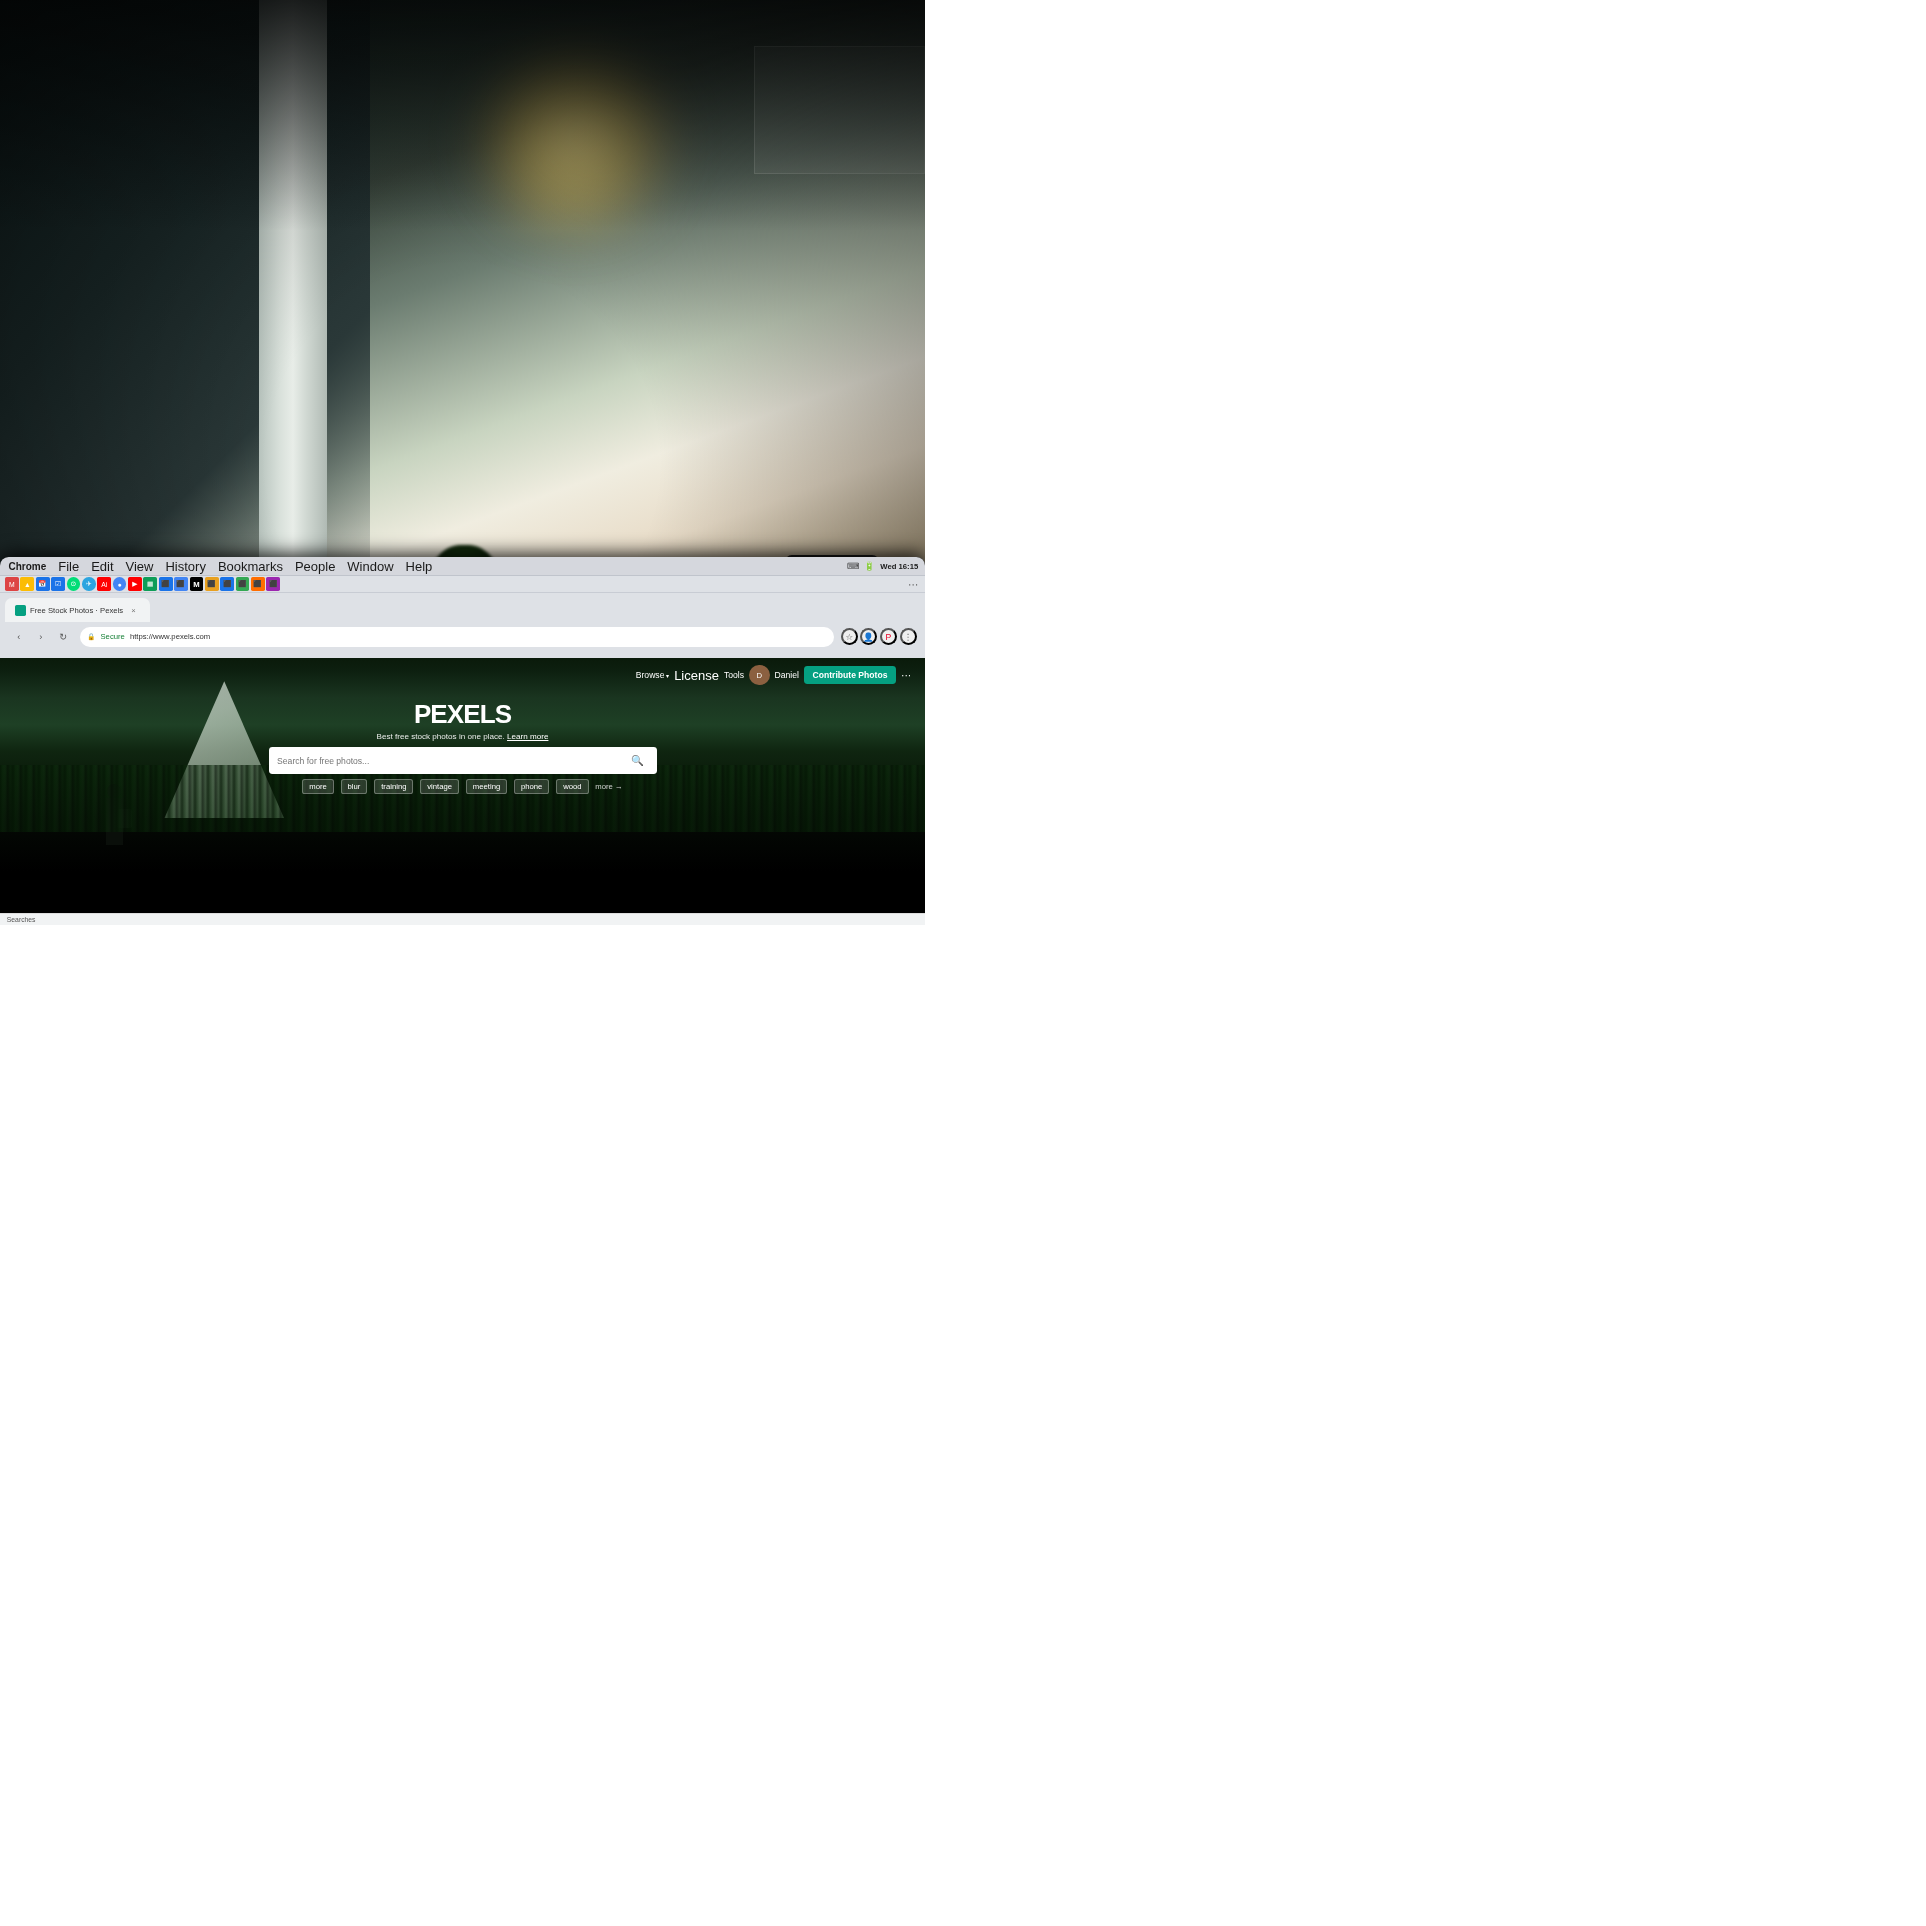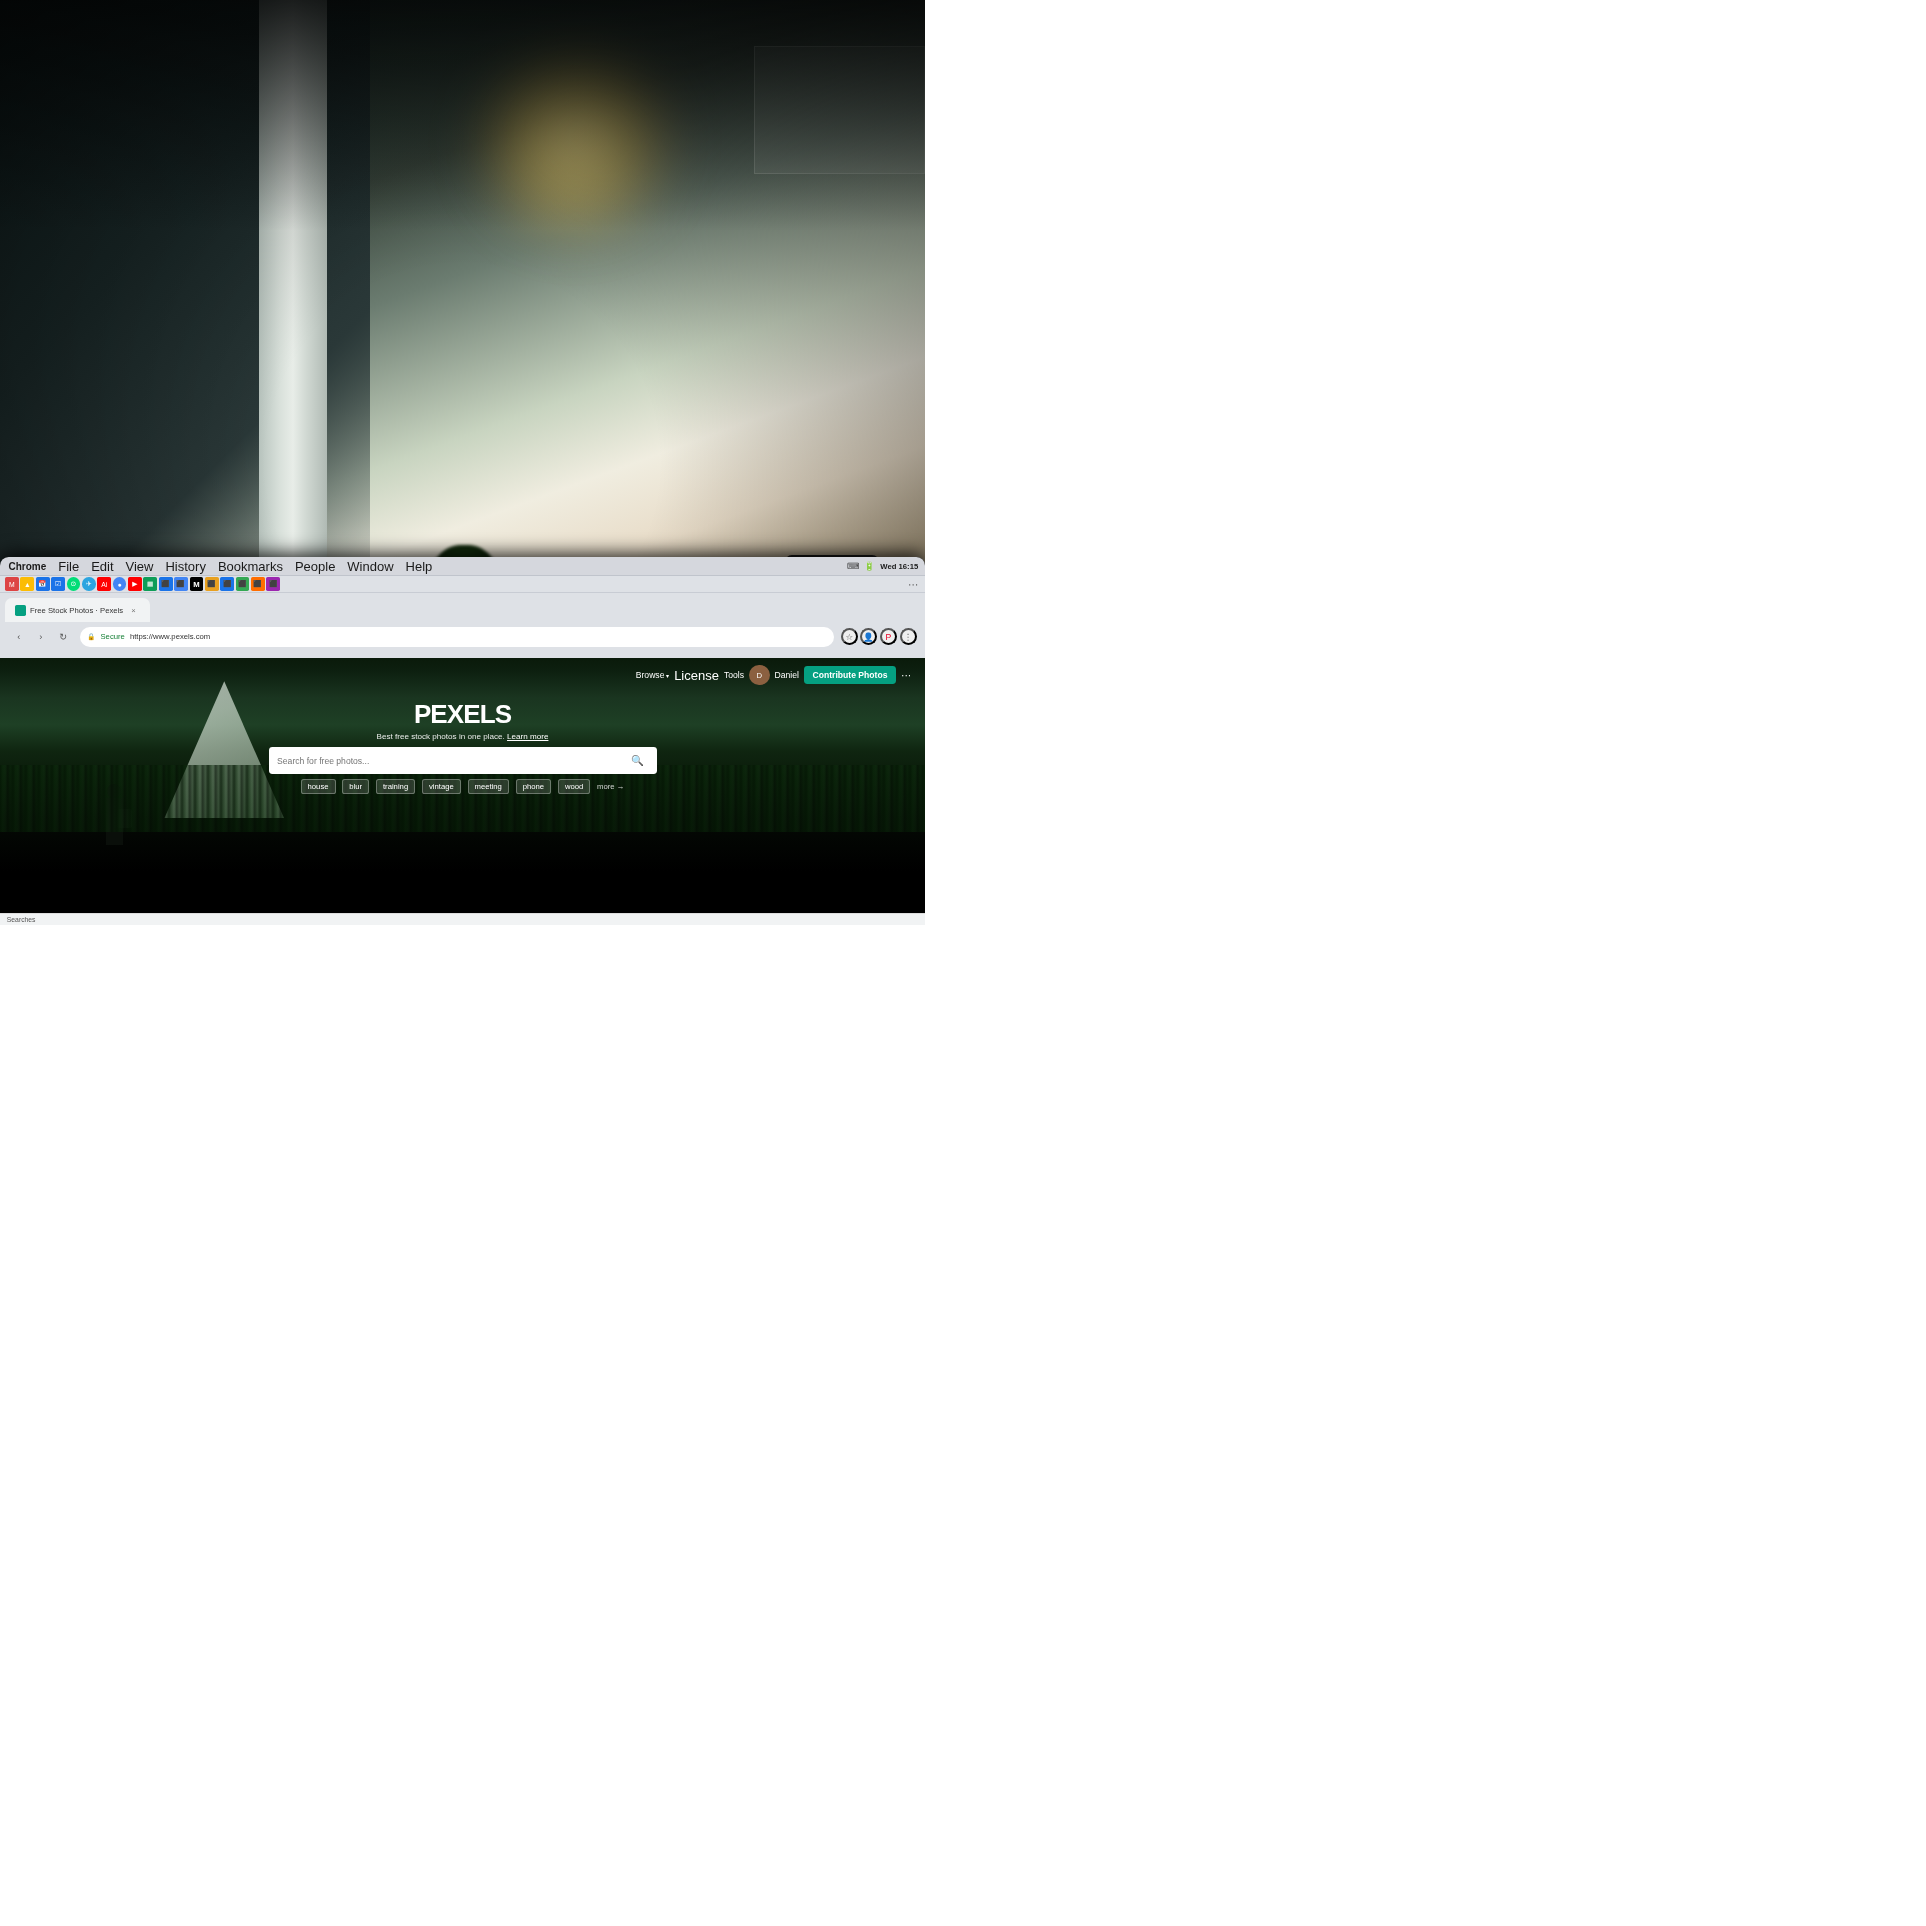--- a/index.html
+++ b/index.html
@@ -757,21 +757,21 @@
         <span class="tagline-link">Learn more</span>
       </div>
     </div>
 
     <div class="search-container">
       <div class="search-bar">
         <input type="text" class="search-input-text" placeholder="Search for free photos..." style="">
         <div class="search-icon-btn">🔍</div>
       </div>
       <div class="search-suggestions">
-        <span class="suggestion-tag">house</span>
+        <span class="suggestion-tag">more</span>
         <span class="suggestion-tag">blur</span>
         <span class="suggestion-tag">training</span>
         <span class="suggestion-tag">vintage</span>
         <span class="suggestion-tag">meeting</span>
         <span class="suggestion-tag">phone</span>
         <span class="suggestion-tag">wood</span>
         <span class="suggestion-more">
           <span>more →</span>
         </span>
       </div>

